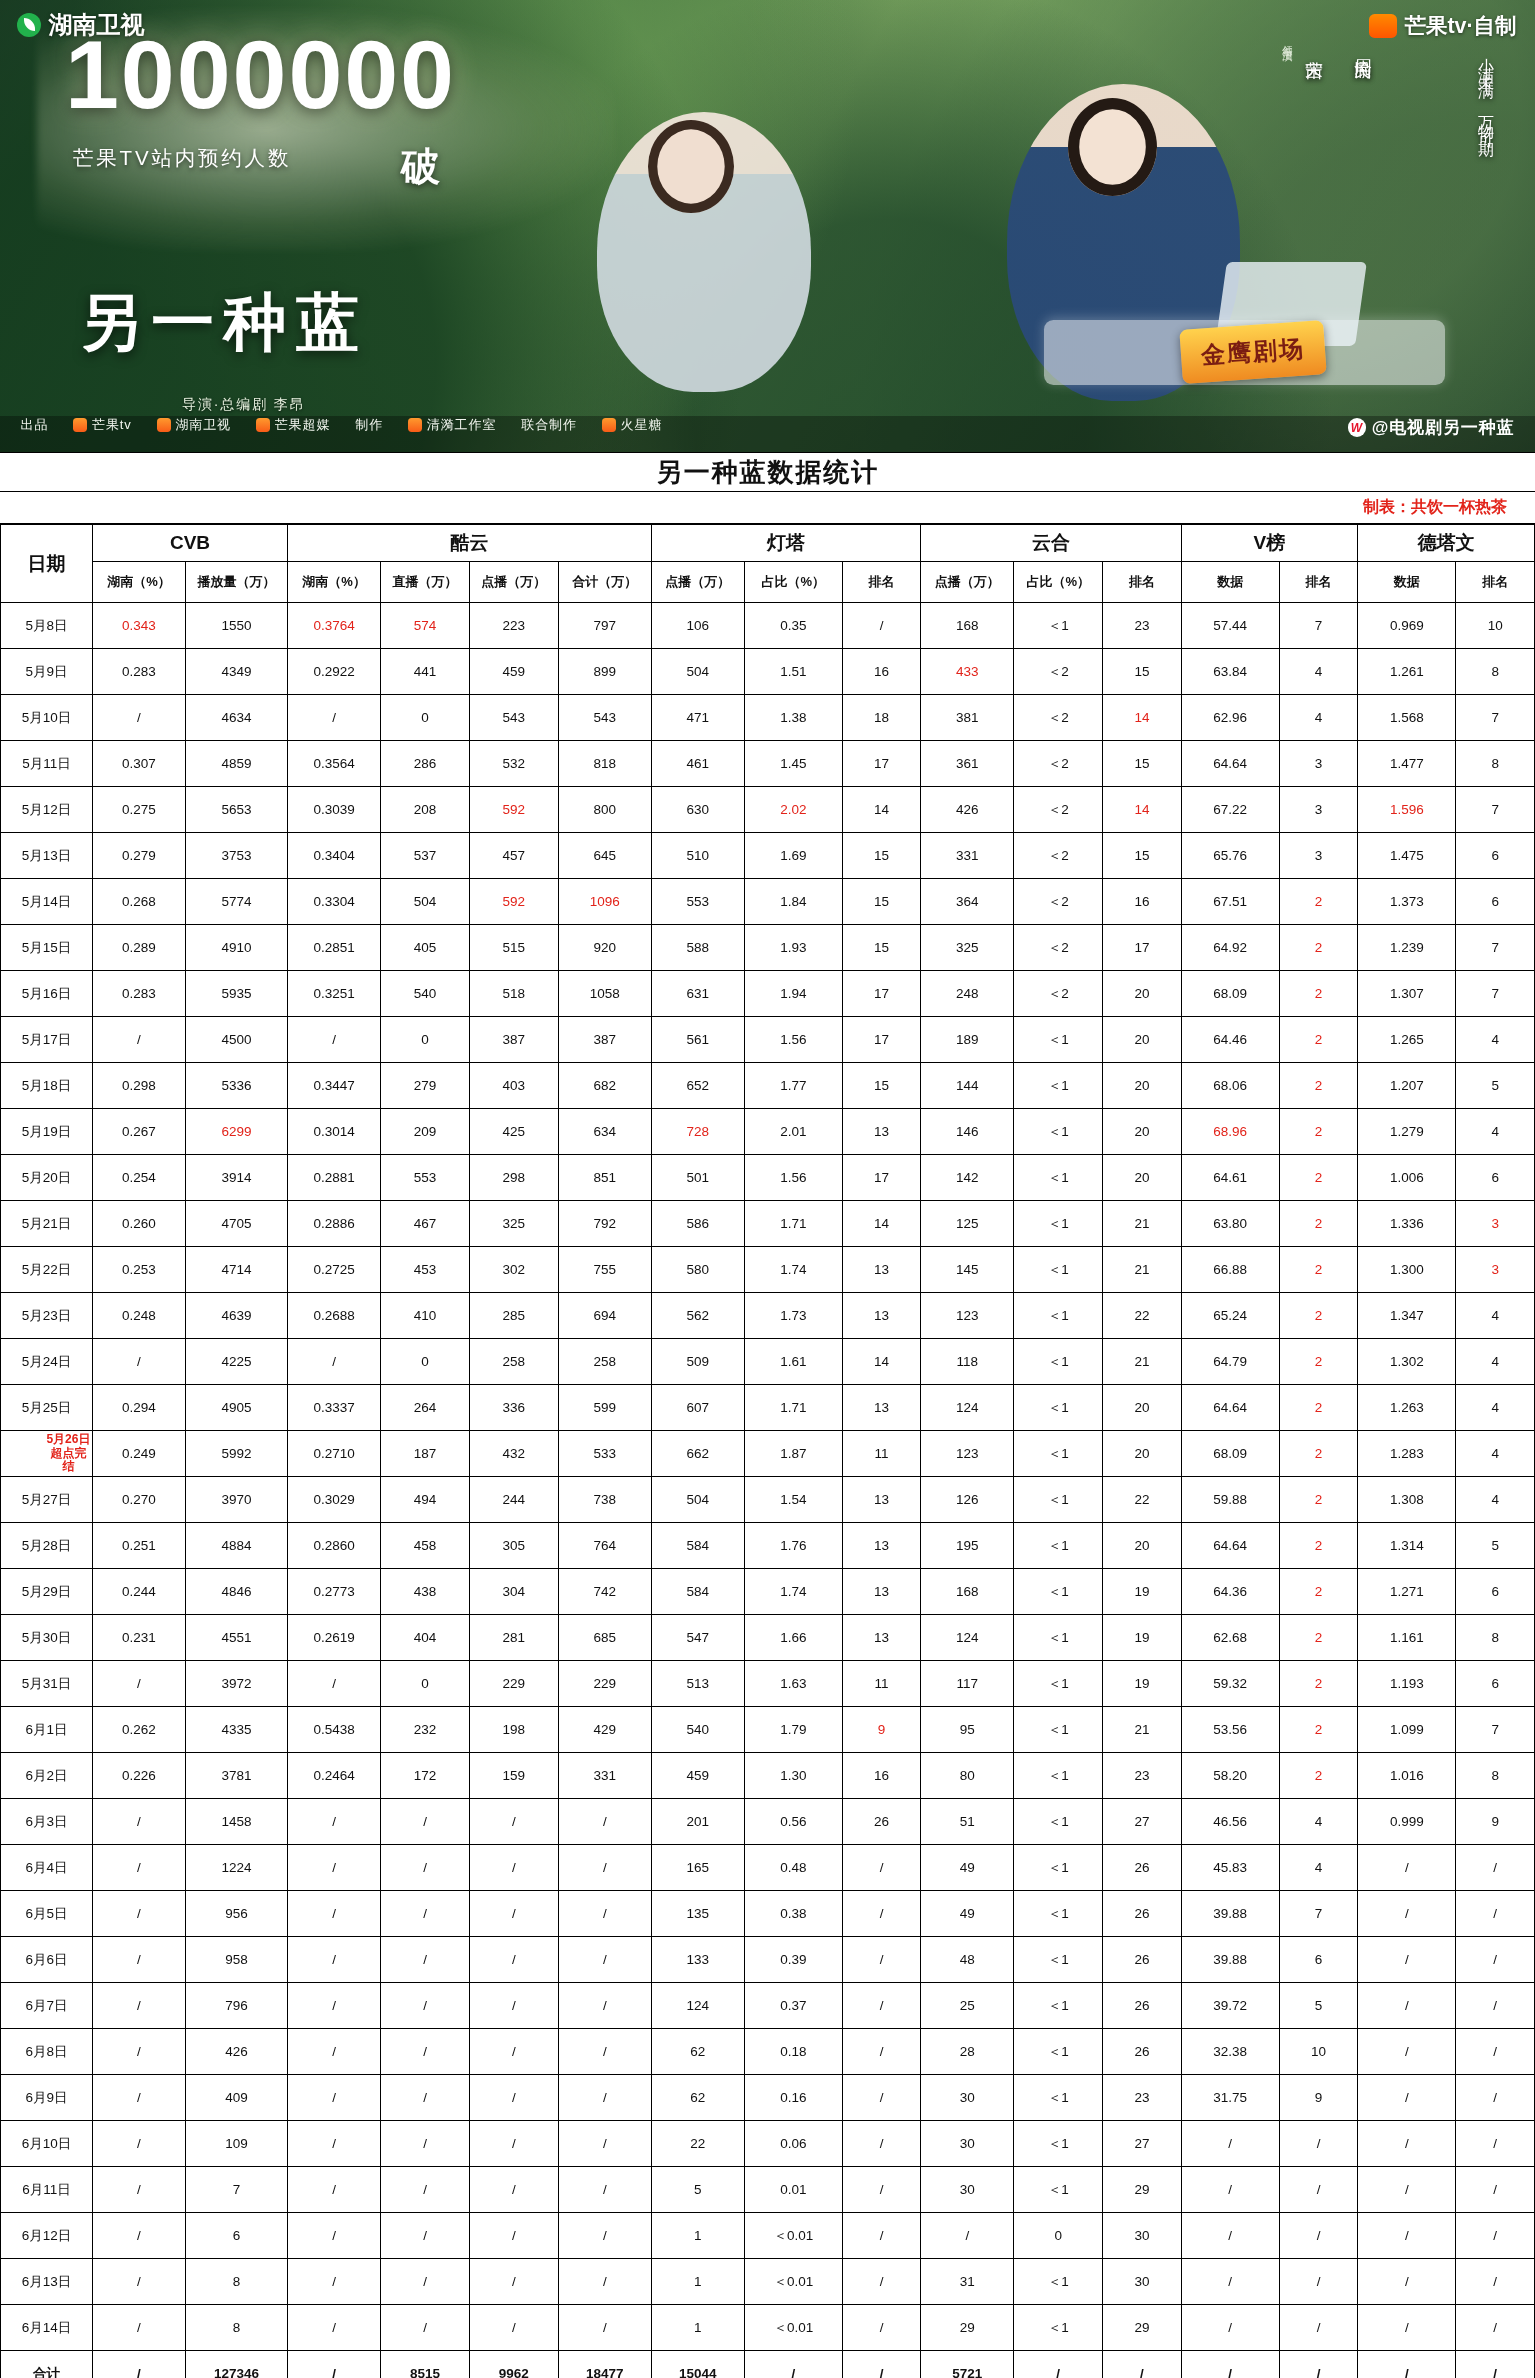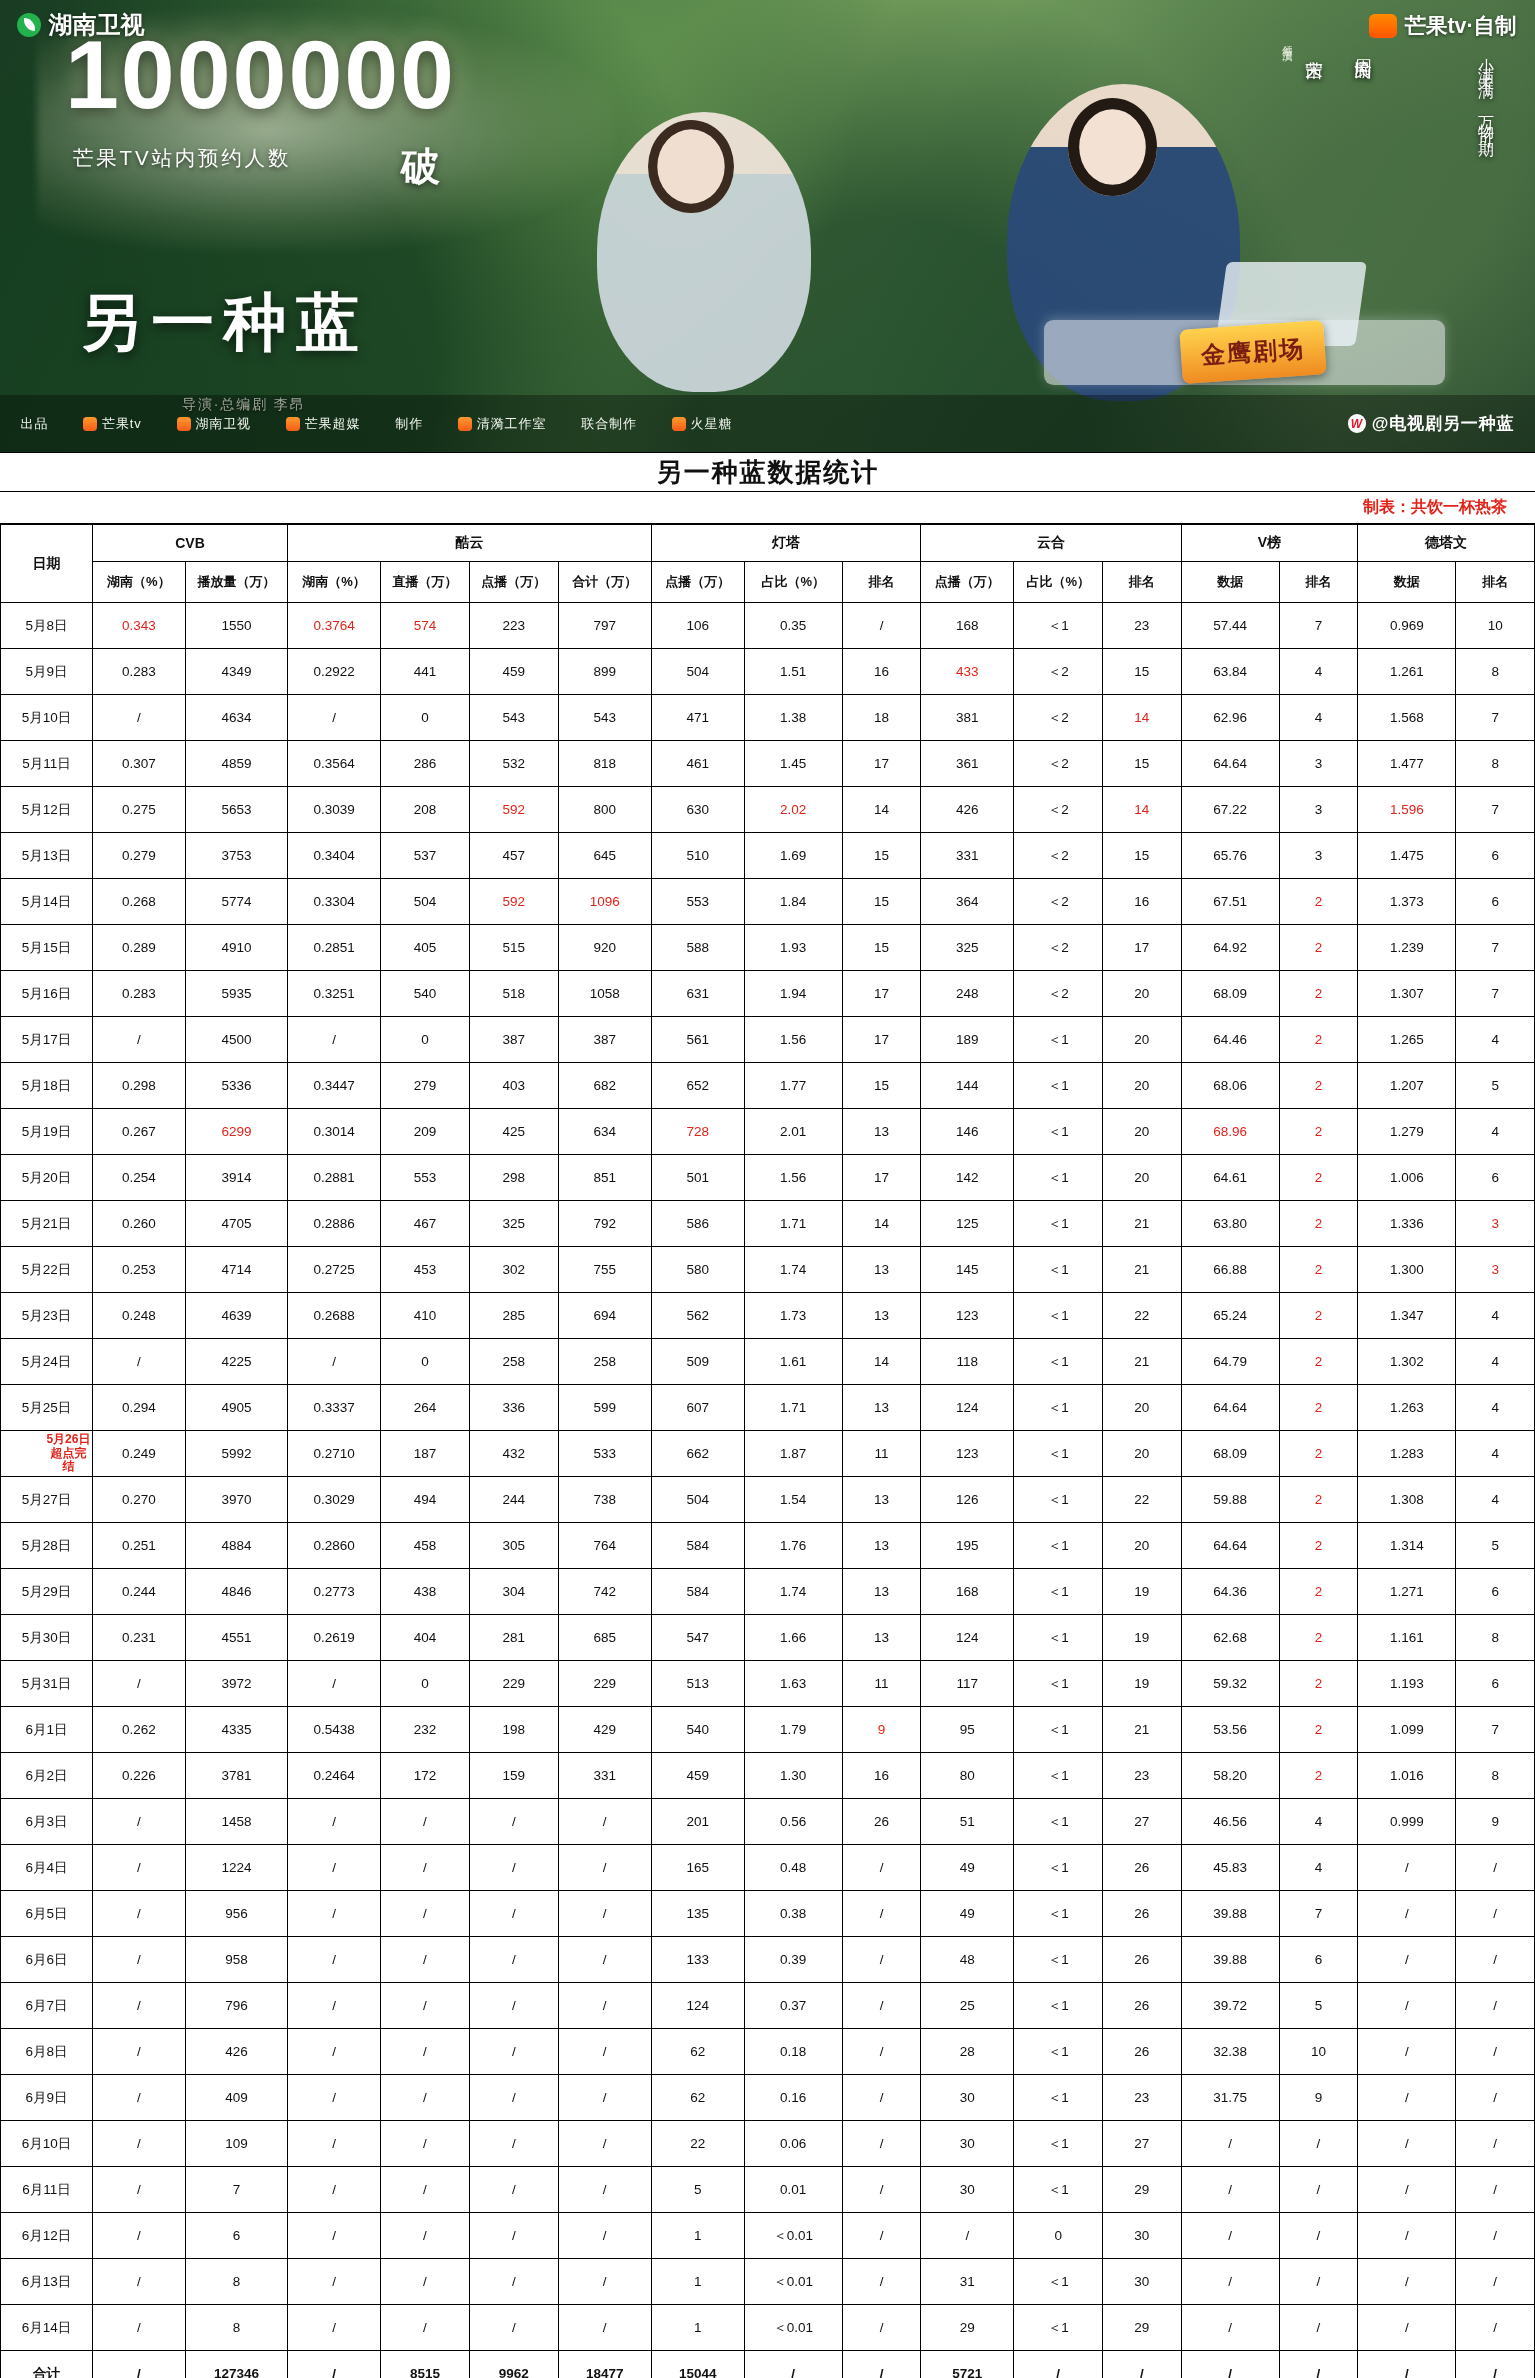--- a/index.html
+++ b/index.html
@@ -149,22 +149,22 @@
     background: rgba(245,248,250,.55); border-radius: 9.3px;
     box-shadow: 0 -1.9px 11.2px rgba(255,255,255,.25);
   }
   .laptop {
     position:absolute; left: 736px; bottom: 65px; width: 140px; height: 84px;
     background: rgba(235,242,247,.8); border-radius: 5.6px;
     transform: skewX(-8deg);
   }
   .credits-bar {
     position: absolute; left: 0; bottom: 0; width: 100%;
-    height: 57px; background: rgba(0,0,0,.32);
-    display: flex; align-items: center; gap: 35px;
+    height: 36px; background: rgba(0,0,0,.32);
+    display: flex; align-items: flex-start; gap: 25px;
     padding: 0 20.5px; color: #f2f6ef; font-size: 13px;
     letter-spacing: 0.9px;
   }
   .credits-bar .chip {
     display: inline-flex; align-items: center; gap: 4.7px;
   }
   .credits-bar .dot {
     width: 14px; height: 14px; border-radius: 3.7px;
     background: linear-gradient(180deg,#ff9a2e,#f85c17); display:inline-block;
   }
@@ -202,21 +202,21 @@
   }
   table.data th, table.data td {
     border: 0.9px solid #000;
     text-align: center;
     vertical-align: middle;
     padding: 0;
     height: 46px;
     font-weight: normal;
   }
   table.data thead th { font-weight: bold; background: #fff; }
-  thead tr.g1 th { height: 37px; font-size: 14px; }
+  thead tr.g1 th { height: 37px; font-size: 19px; }
   thead tr.g2 th { height: 41px; font-size: 13px; }
   td.red, th.red { color: #e2231a; }
   td.date { font-weight: normal; }
   td.date.red { color: #e2231a; font-weight: bold; font-size: 12px; line-height: 1.15; padding-left: 44px; }
   tr.total td, tr.avg td { font-weight: bold; }
   tr.total td:first-child, tr.avg td:first-child { font-weight: bold; }
 </style>
 </head>
 <body>
 

